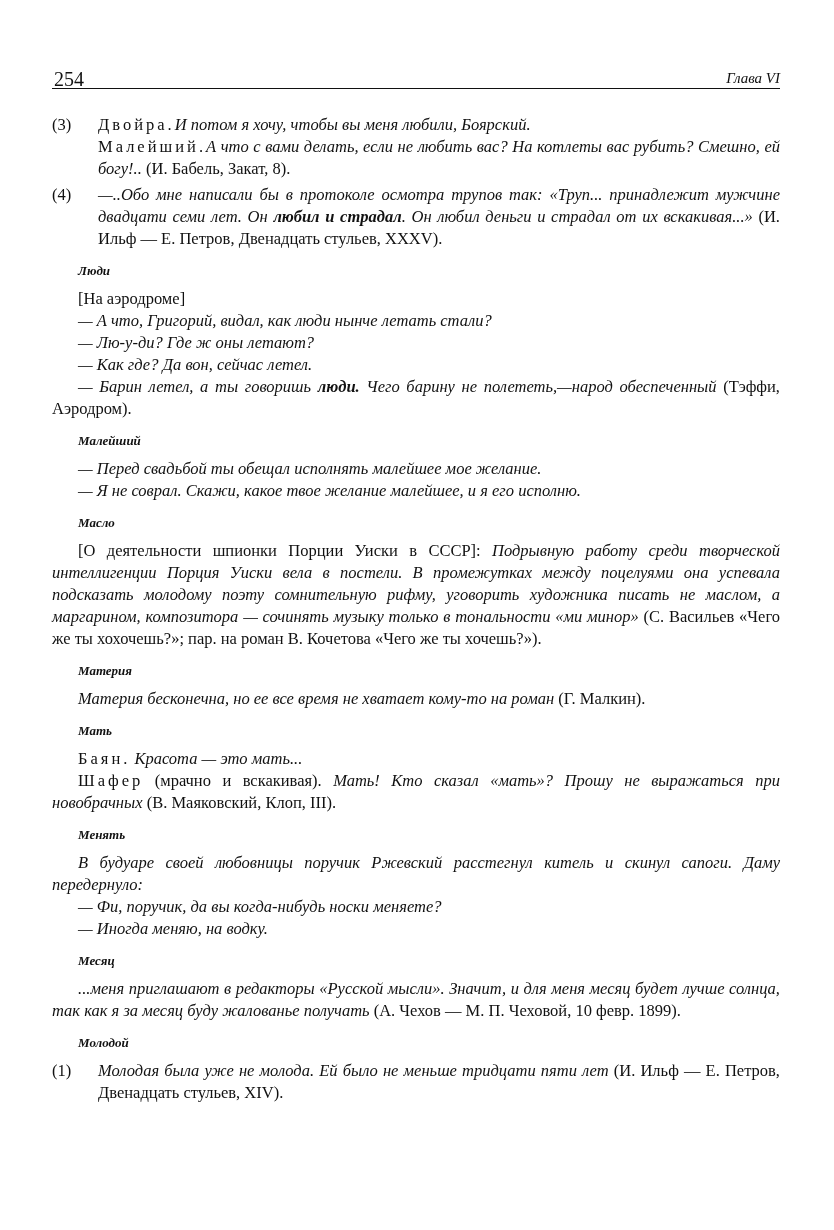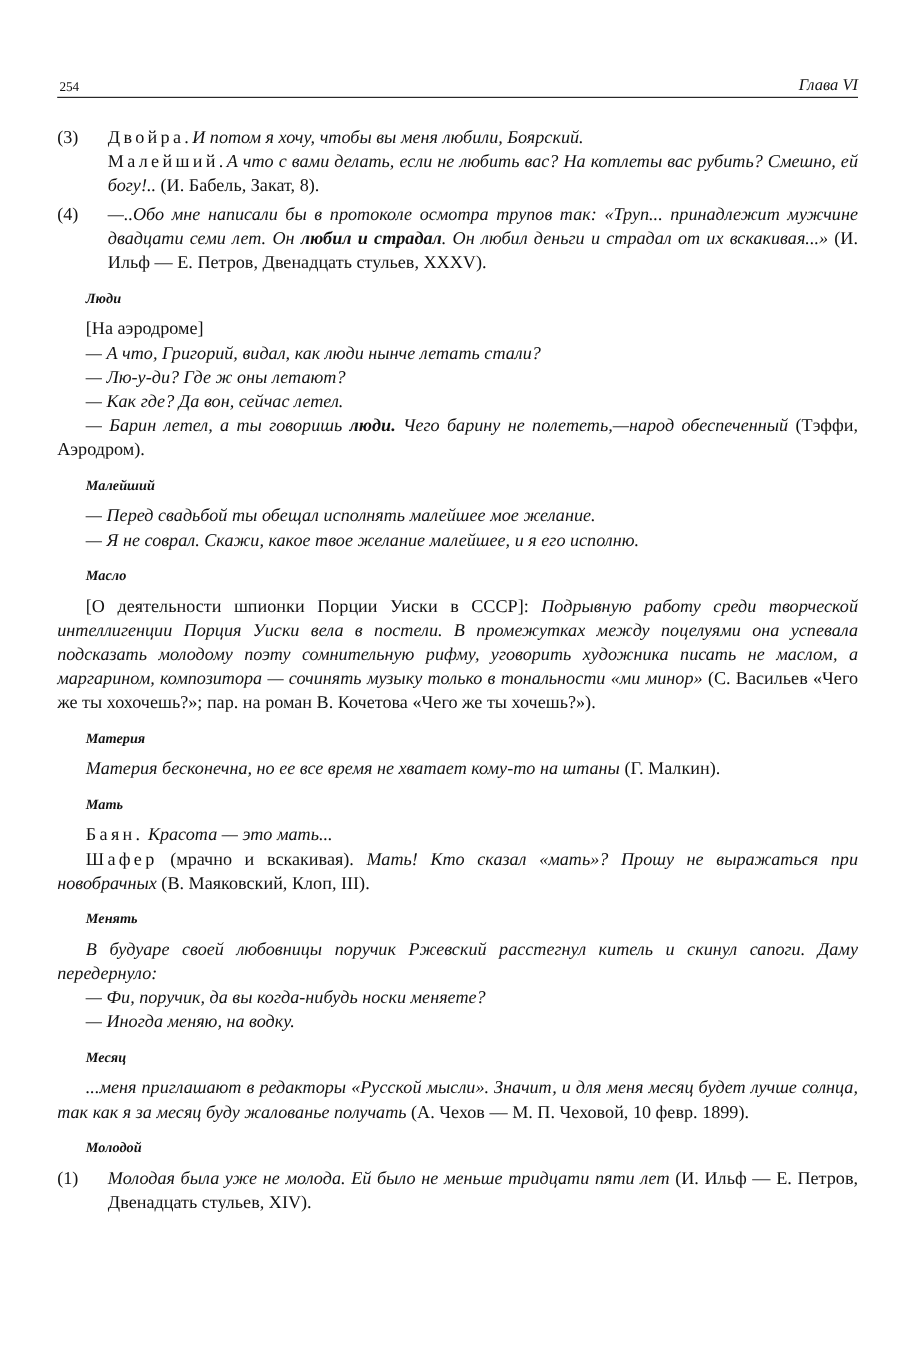--- a/index.html
+++ b/index.html
@@ -8,21 +8,21 @@
     font-family: "Liberation Serif", "DejaVu Serif", serif;
     color: #111111;
     font-size: 16.5px;
     line-height: 22px;
   }
   .page { position: absolute; left: 52px; top: 0; width: 728px; }
   .running-head {
     position: absolute; top: 64px; left: 0; width: 728px; height: 24px;
     border-bottom: 1.6px solid #111;
   }
-  .page-num { position: absolute; left: 2px; top: 4px; font-size: 12px; }
+  .page-num { position: absolute; left: 2px; top: 4px; font-size: 20px; }
   .chapter { position: absolute; left: 0; width: 728px; text-align: right; top: 3px; font-style: italic; font-size: 15px; }
   .content { position: absolute; top: 114px; left: 0; width: 728px; }
   .numbered { display: flex; margin-bottom: 4px; }
   .num { width: 46px; flex: none; }
   .numbody { flex: 1; text-align: justify; }
   .headword { font-style: italic; font-weight: bold; margin: 10px 0 6px 26px; font-size: 13px; }
   .indent { text-indent: 26px; text-align: justify; margin: 0; }
   .line { margin: 0; padding-left: 26px; }
   .sp { letter-spacing: 3px; font-style: normal; }
   i { font-style: italic; }
@@ -70,21 +70,21 @@
       <p class="line"><i>— Я не соврал. Скажи, какое твое желание малейшее, и я его исполню.</i></p>
     </div>
 
     <div>
       <div class="headword">Масло</div>
       <p class="indent"><span>[О деятельности шпионки Порции Уиски в СССР]: </span><i>Подрывную работу среди творческой интеллигенции Порция Уиски вела в постели. В промежутках между поцелуями она успевала подсказать молодому поэту сомнительную рифму, уговорить художника писать не маслом, а маргарином, композитора — сочинять музыку только в тональности «ми минор»</i><span> (С. Васильев «Чего же ты хохочешь?»; пар. на роман В. Кочетова «Чего же ты хочешь?»).</span></p>
     </div>
 
     <div>
       <div class="headword">Материя</div>
-      <p class="indent"><i>Материя бесконечна, но ее все время не хватает кому-то на штаны</i><span> (Г. Малкин).</span></p>
+      <p class="indent"><i>Материя бесконечна, но ее все время не хватает кому-то на роман</i><span> (Г. Малкин).</span></p>
     </div>
 
     <div>
       <div class="headword">Мать</div>
       <p class="line"><span class="sp">Баян.</span><i> Красота — это мать...</i></p>
       <p class="indent"><span class="sp">Шафер</span><span> (мрачно и вскакивая). </span><i>Мать! Кто сказал «мать»? Прошу не выражаться при новобрачных</i><span> (В. Маяковский, Клоп, III).</span></p>
     </div>
 
     <div>
       <div class="headword">Менять</div>

